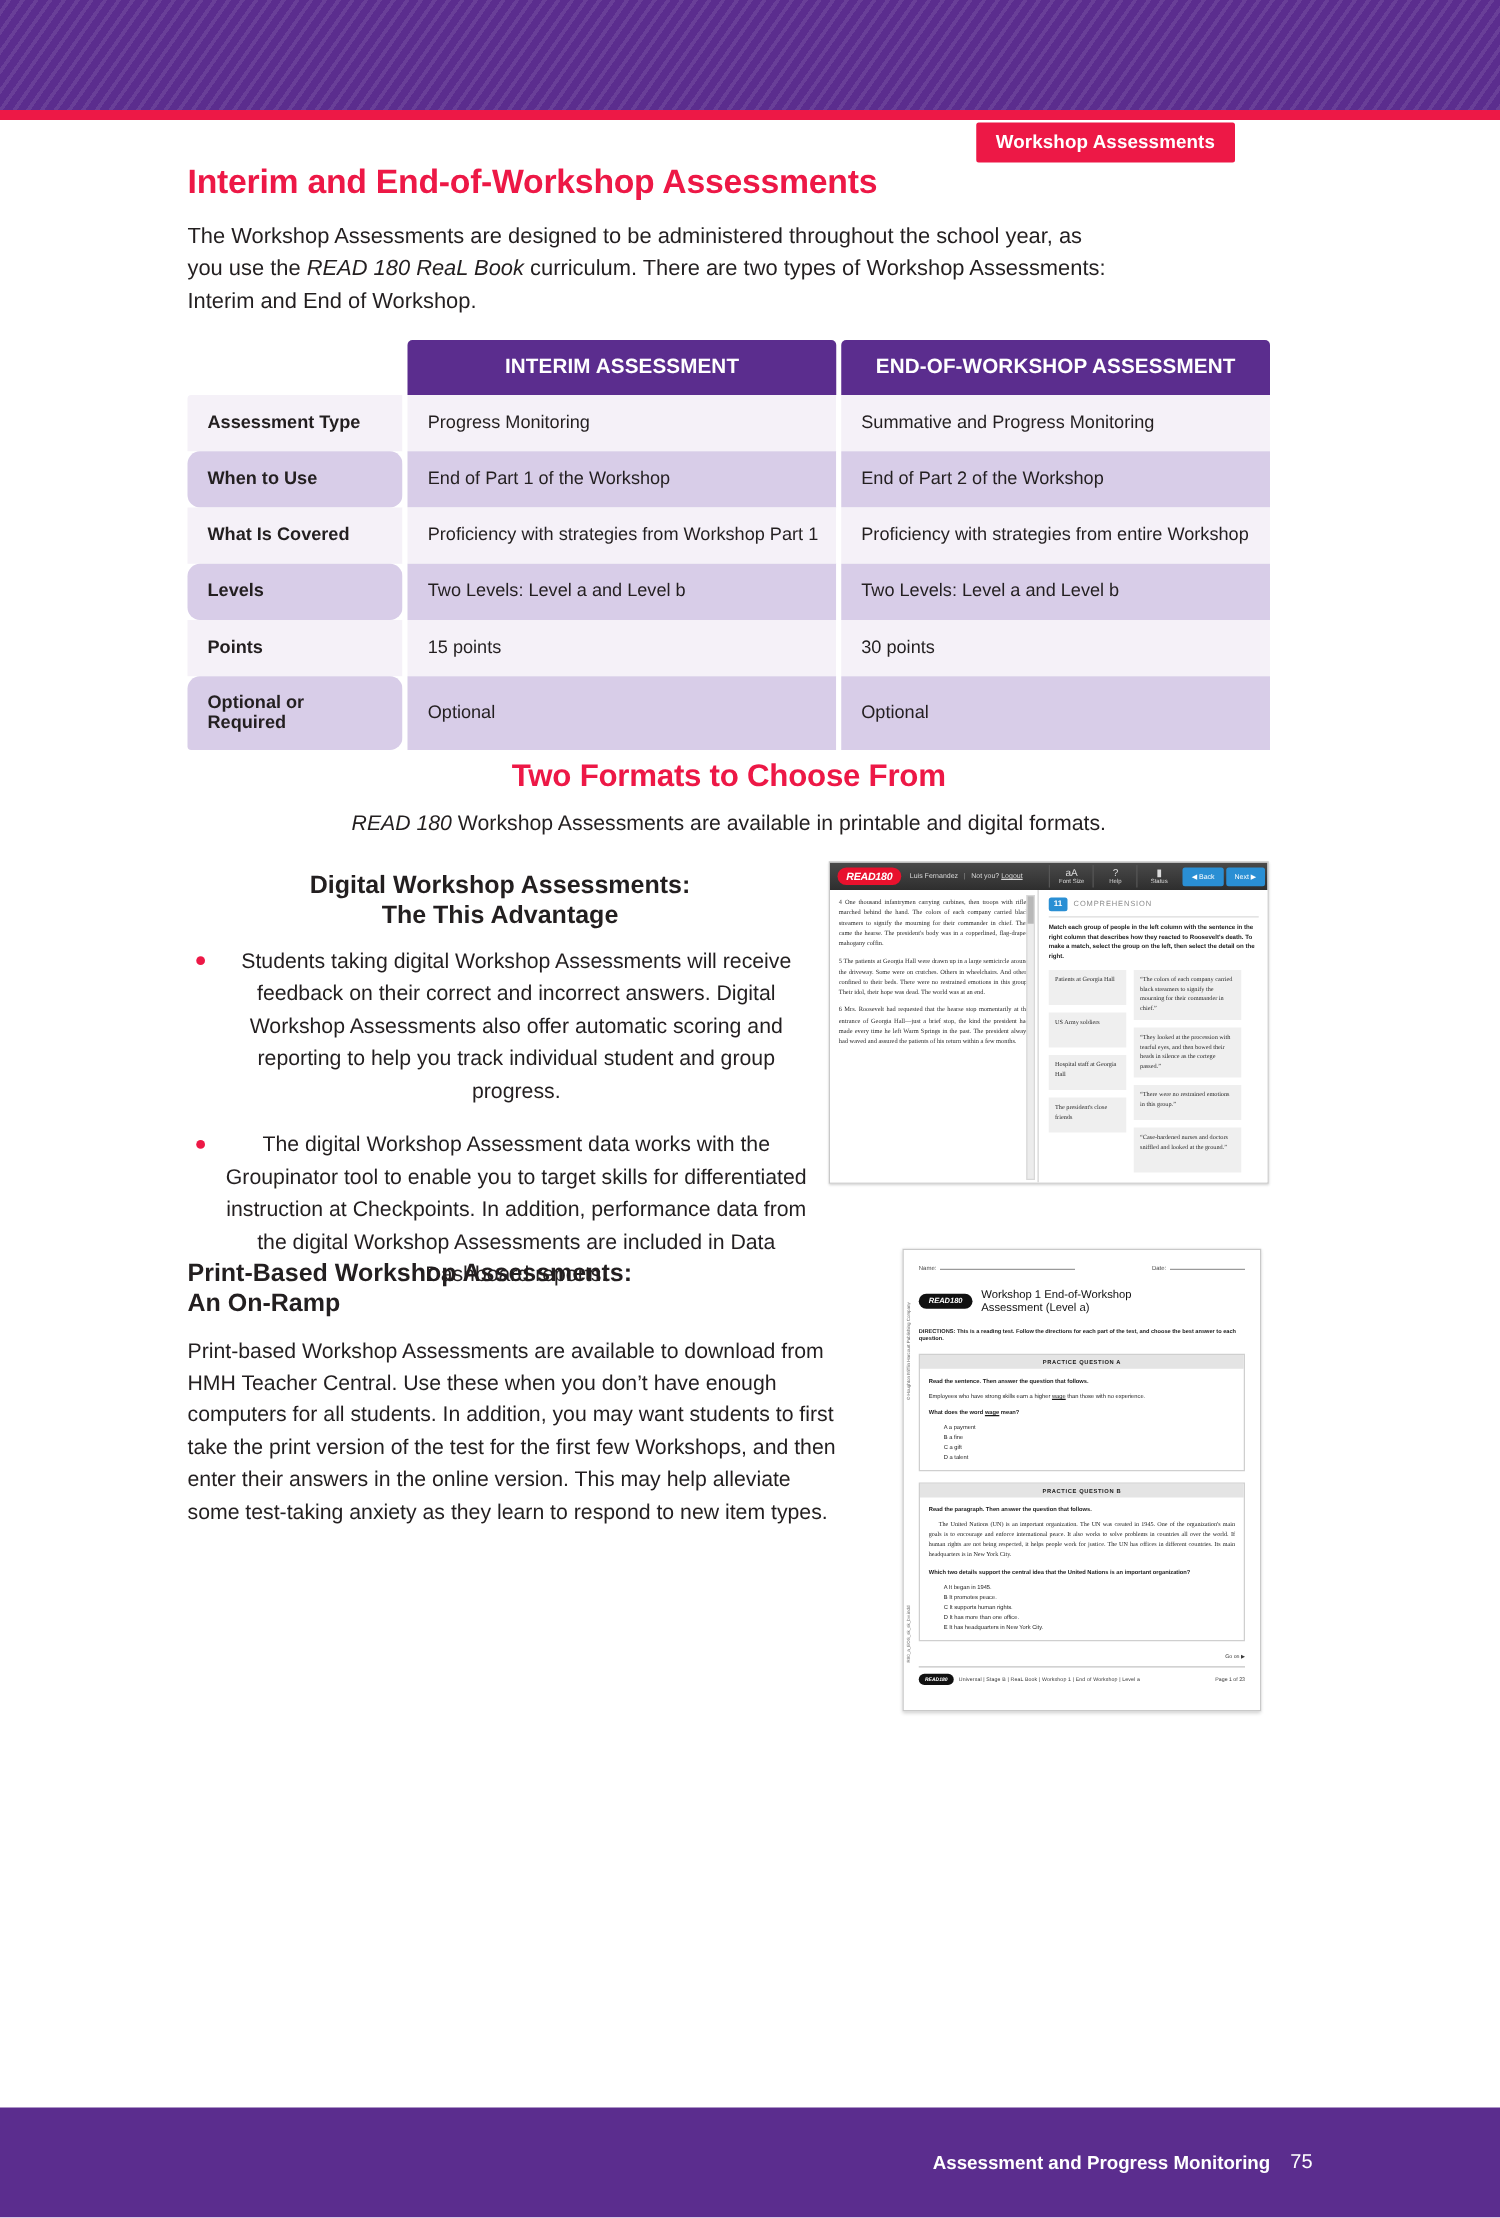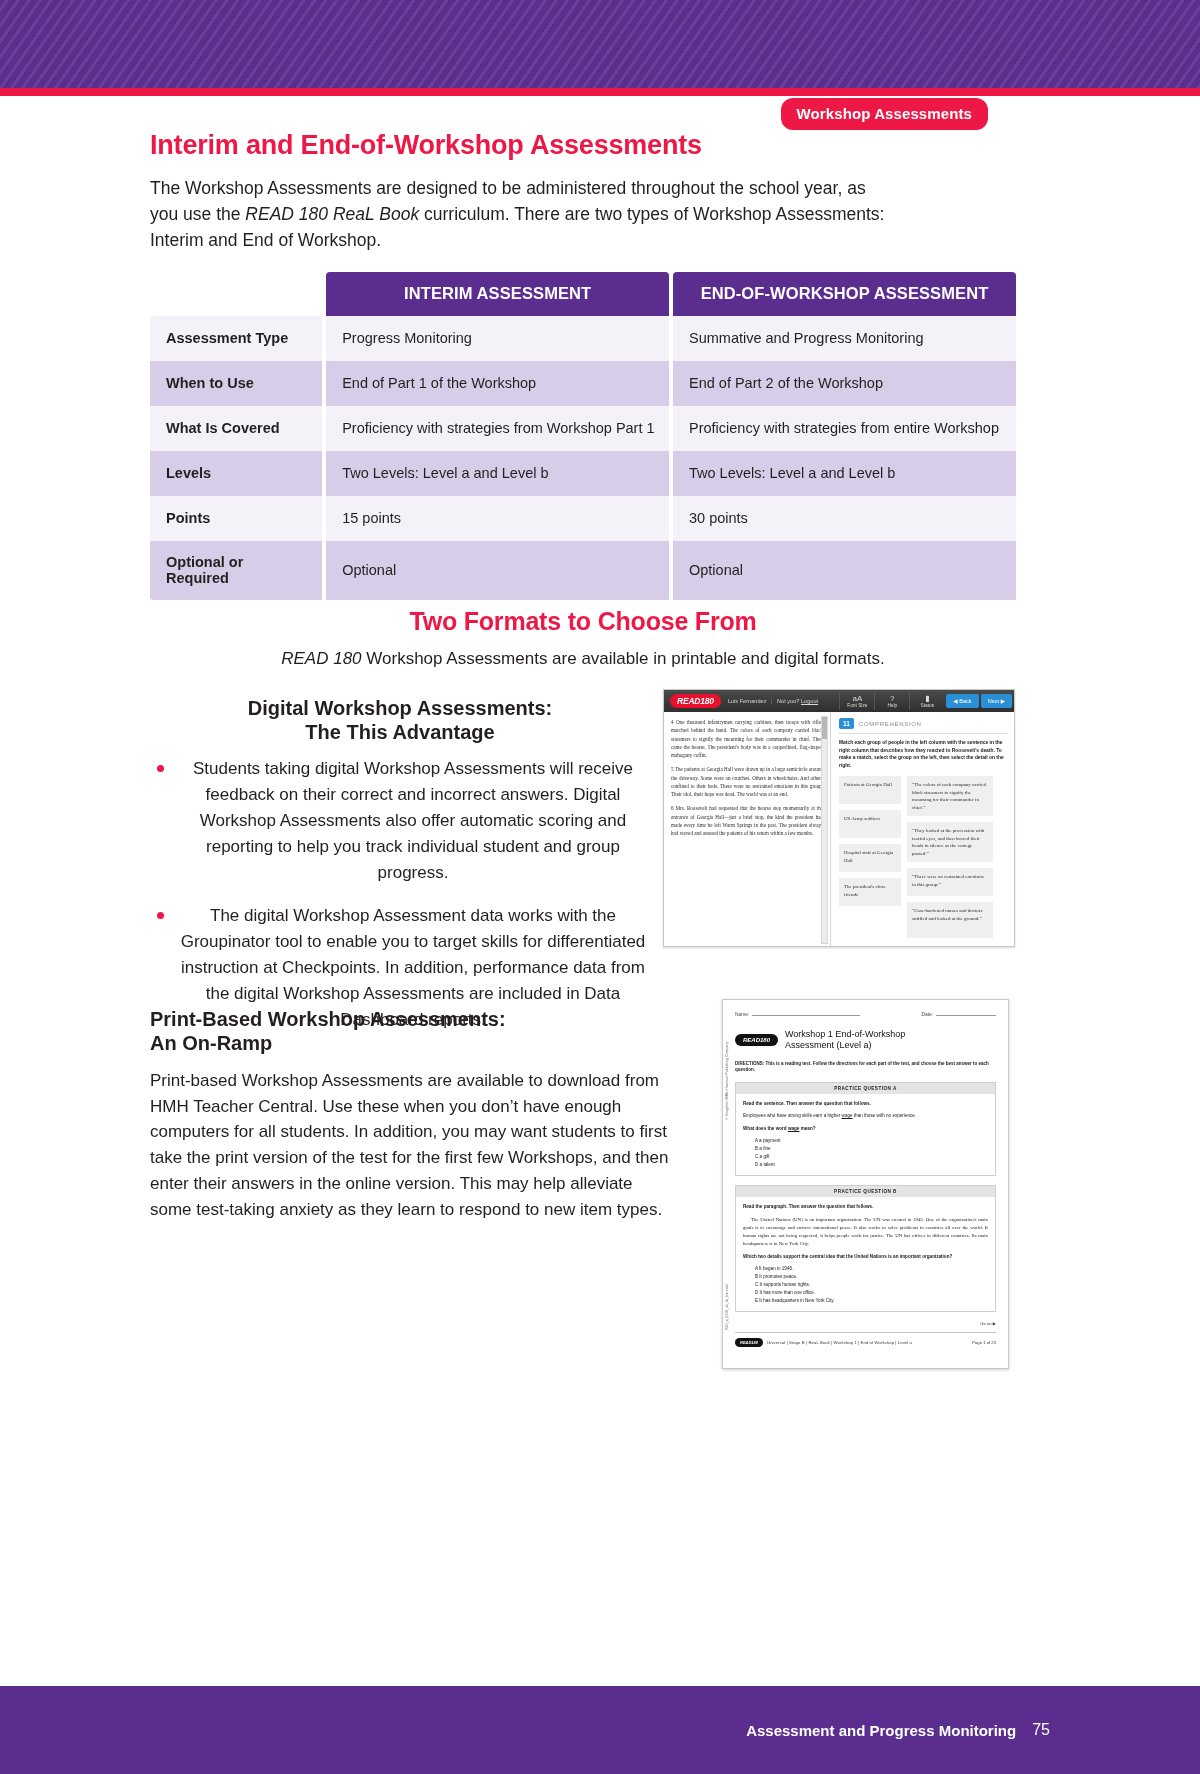--- a/index.html
+++ b/index.html
@@ -42,21 +42,21 @@
   .running-head {
     position: absolute;
     right: 212px;
     top: 98px;
     background: #ed1846;
     color: #ffffff;
     font-size: 15px;
     font-weight: bold;
     letter-spacing: .1px;
     padding: 7px 16px 8px 16px;
-    border-radius: 12px;
+    border-radius: 2px;
     white-space: nowrap;
   }
 
   
   .content {
     position: absolute;
     left: 150px;
     top: 130px;
     width: 866px;
   }
@@ -115,21 +115,21 @@
     height: 18px;
   }
   .cmp-table td.rowlabel {
     font-weight: bold;
     font-size: 14.5px;
   }
   .cmp-table tr.light td { background: #f5f1f8; }
   .cmp-table tr.dark  td { background: #d8cde8; }
   .cmp-table td.gap { background: #ffffff !important; padding: 0; width: 4px; }
   .cmp-table tr.light td.rowlabel { background: #f5f1f8; }
-  .cmp-table tr.dark  td.rowlabel { background: #d8cde8; }
+  .cmp-table tr.dark  td.rowlabel { background: #d8cde8; border-radius: 10px; }
   .cmp-table tr:first-of-type td.rowlabel { border-top-left-radius: 3px; }
   .cmp-table tr:last-of-type  td.rowlabel { border-bottom-left-radius: 3px; }
 
   
   .formats {
     position: absolute;
     left: 150px;
     top: 607px;
     width: 866px;
     text-align: center;

